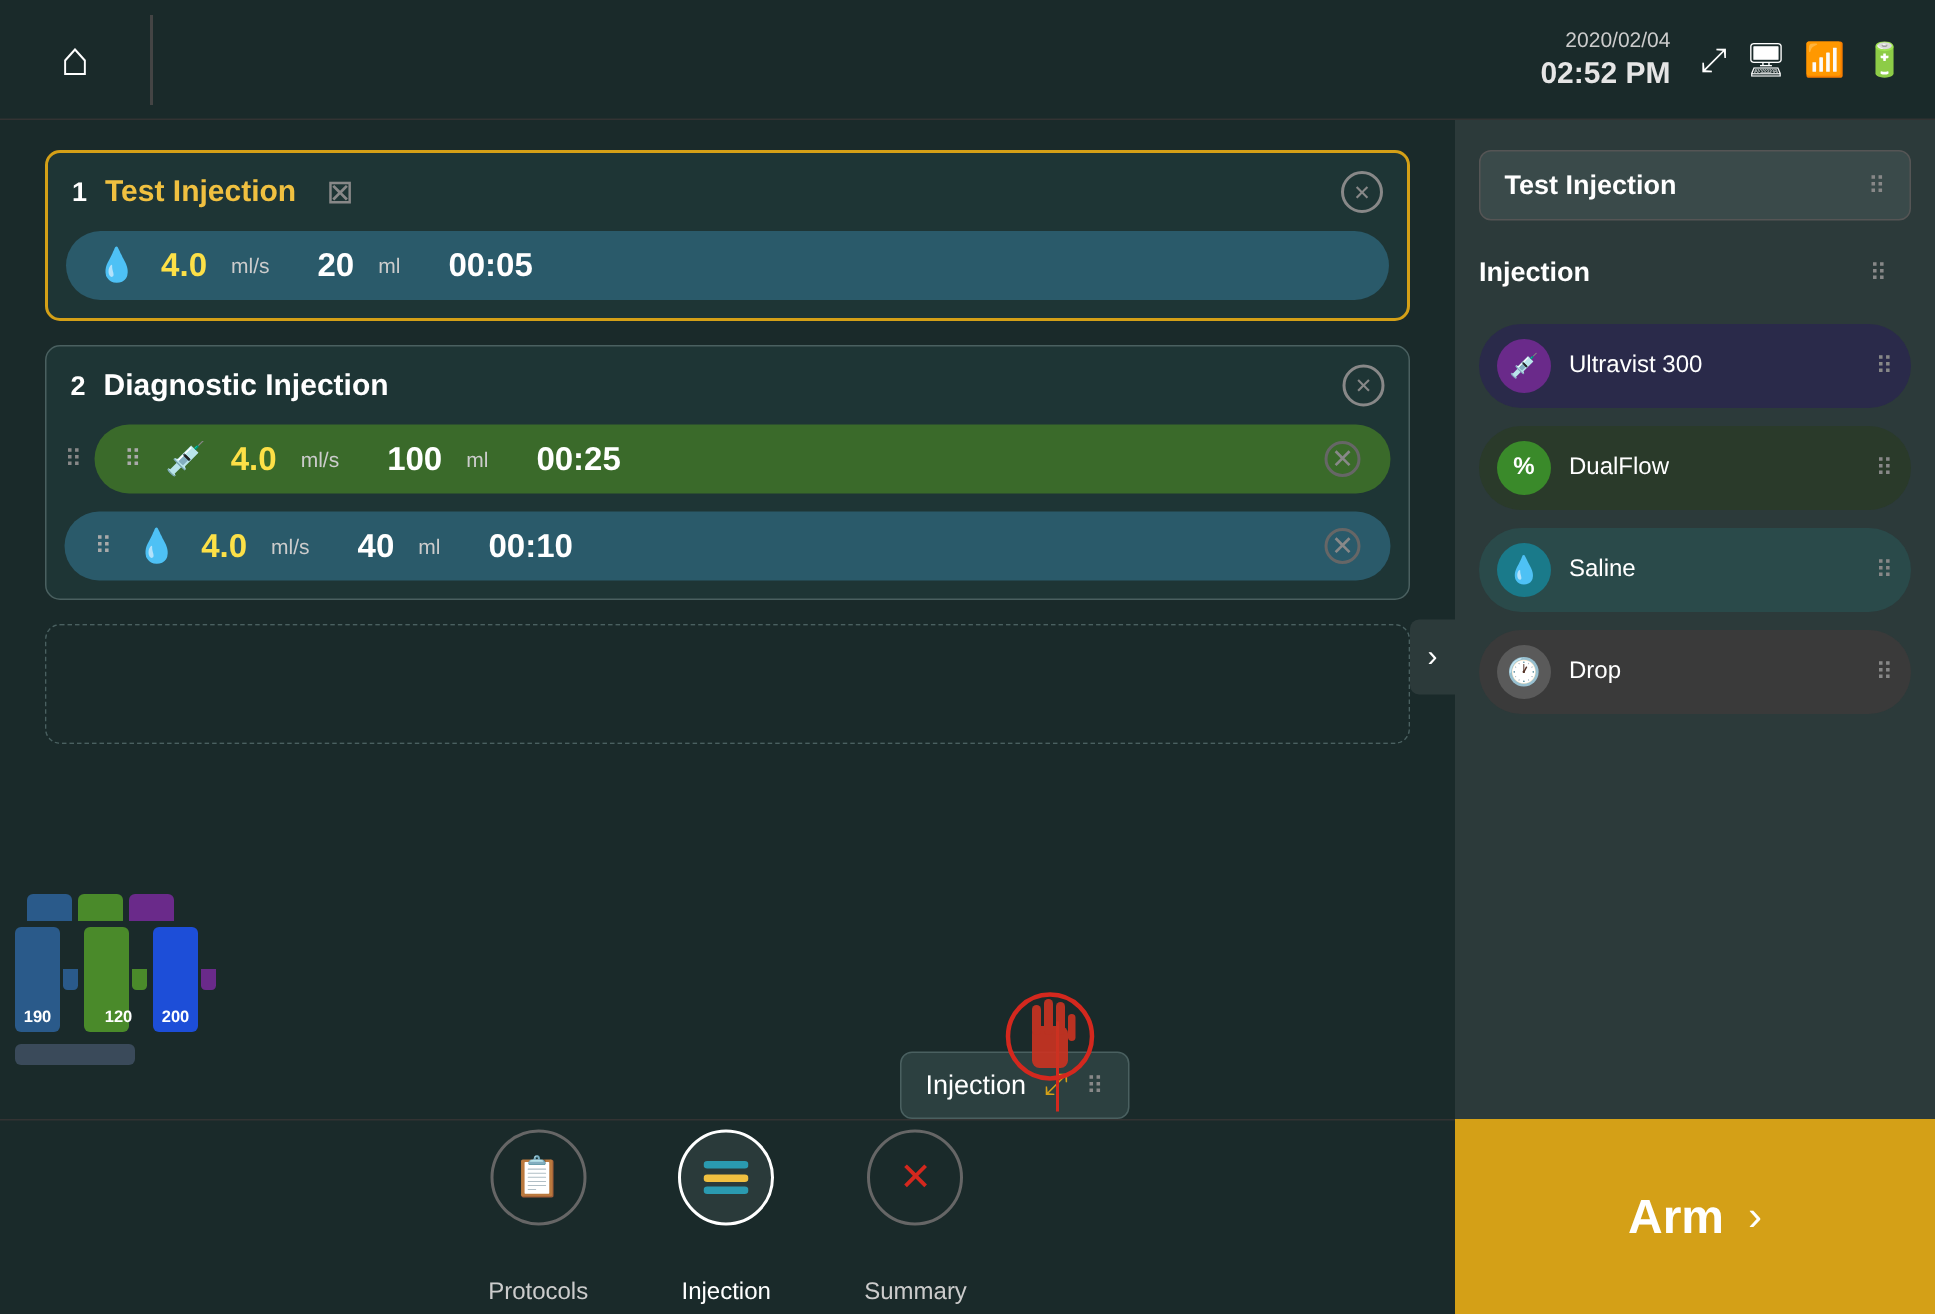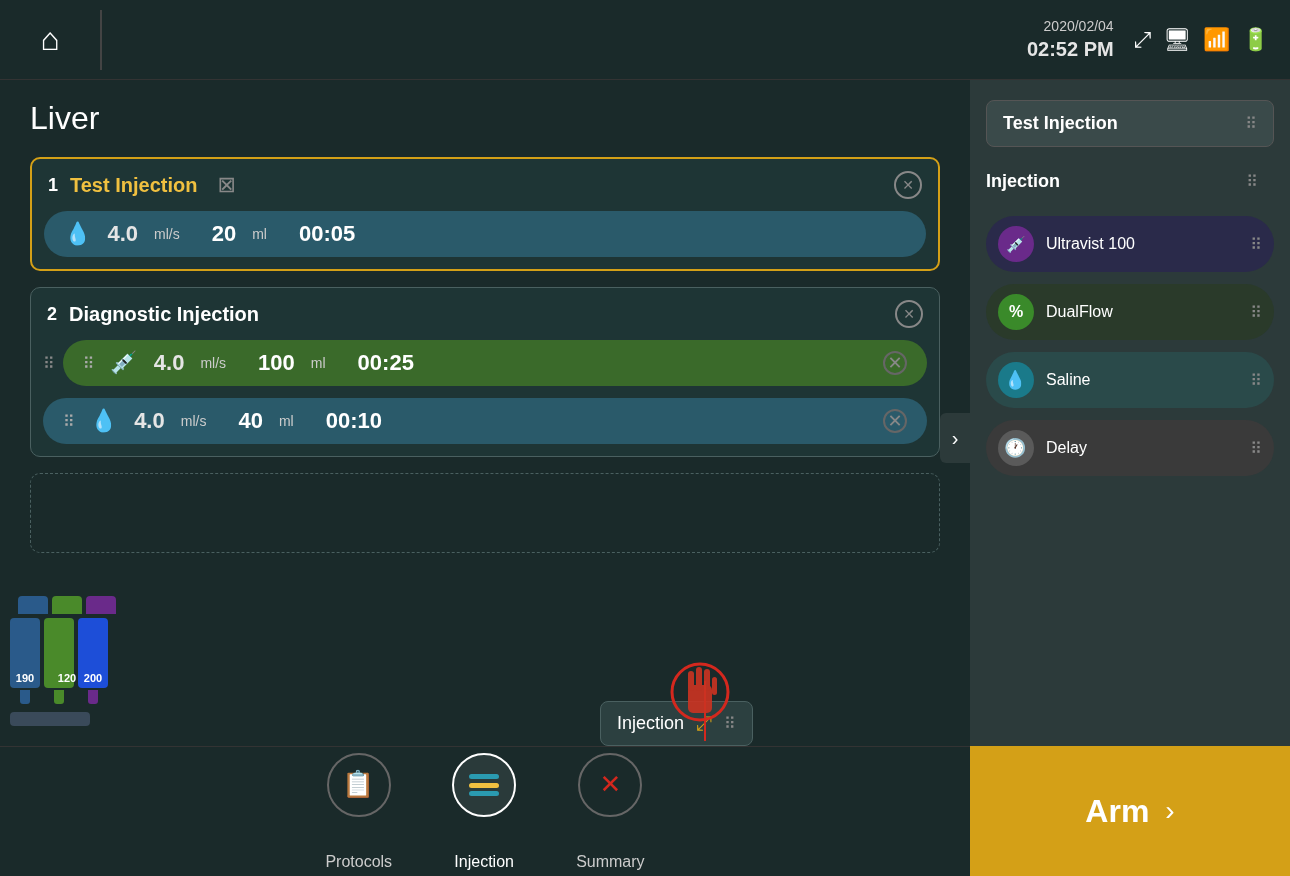--- a/index.html
+++ b/index.html
@@ -140,21 +140,21 @@
     }
 
     .row-drag {
       font-size: 16px; color: #aaa;
       cursor: grab;
     }
     .row-icon {
       font-size: 22px;
     }
     .row-rate {
-      font-size: 22px; font-weight: bold; color: #e5e5e5;
+      font-size: 22px; font-weight: bold; color: #fde047;
     }
     .row-unit {
       font-size: 14px; color: #ccc;
     }
     .row-vol {
       font-size: 22px; font-weight: bold; color: #fff;
       margin-left: 16px;
     }
     .row-vol-unit {
       font-size: 14px; color: #ccc;
@@ -380,21 +380,21 @@
     }
     .syringe-top.blue { background: #2a5a8a; }
     .syringe-top.green { background: #4a8a2a; }
     .syringe-top.purple { background: #6a2a8a; }
 
     .syringes {
       display: flex; gap: 4px;
     }
     .syringe {
       display: flex;
-      flex-direction: column;
+      flex-direction: row;
       align-items: center;
       gap: 2px;
     }
     .syringe-body {
       width: 30px;
       border-radius: 4px;
       display: flex;
       align-items: flex-end;
       justify-content: center;
       padding-bottom: 4px;
@@ -446,21 +446,20 @@
     <div class="header-icons">
       <span class="header-icon">⤢</span>
       <span class="header-icon">🖥</span>
       <span class="header-icon">📶</span>
       <span class="header-icon">🔋</span>
     </div>
   </div>
 </div>
 
 <div class="main-area">
-  <div class="page-title">Liver</div>
 
   <div class="protocol-card active">
     <div class="card-header">
       <span class="card-num">1</span>
       <span class="card-title yellow">Test Injection</span>
       <span class="card-icon">⊠</span>
       <div class="card-close">✕</div>
     </div>
     <div class="injection-row teal-bg">
       <span class="row-icon">💧</span>
@@ -545,21 +544,21 @@
 
   <div class="sidebar-item injection-header">
     <span class="sidebar-item-label">Injection</span>
     <span class="sidebar-drag">⠿</span>
   </div>
 
   <div class="sidebar-fluid-item ultravist">
     <div class="fluid-icon purple">
       <span style="font-size:16px;color:#fff;">💉</span>
     </div>
-    <span class="fluid-name">Ultravist 100</span>
+    <span class="fluid-name">Ultravist 300</span>
     <span class="sidebar-drag">⠿</span>
   </div>
 
   <div class="sidebar-fluid-item dualflow">
     <div class="fluid-icon green">
       <span style="font-size:16px;color:#fff;font-weight:bold;">%</span>
     </div>
     <span class="fluid-name">DualFlow</span>
     <span class="sidebar-drag">⠿</span>
   </div>
@@ -569,21 +568,21 @@
       <span style="font-size:18px;color:#fff;">💧</span>
     </div>
     <span class="fluid-name">Saline</span>
     <span class="sidebar-drag">⠿</span>
   </div>
 
   <div class="sidebar-fluid-item delay">
     <div class="fluid-icon gray">
       <span style="font-size:18px;color:#fff;">🕐</span>
     </div>
-    <span class="fluid-name">Delay</span>
+    <span class="fluid-name">Drop</span>
     <span class="sidebar-drag">⠿</span>
   </div>
 </div>
 
 <div class="syringe-panel">
 
   <div class="syringe-tops">
     <div class="syringe-top blue"></div>
     <div class="syringe-top green"></div>
     <div class="syringe-top purple"></div>

